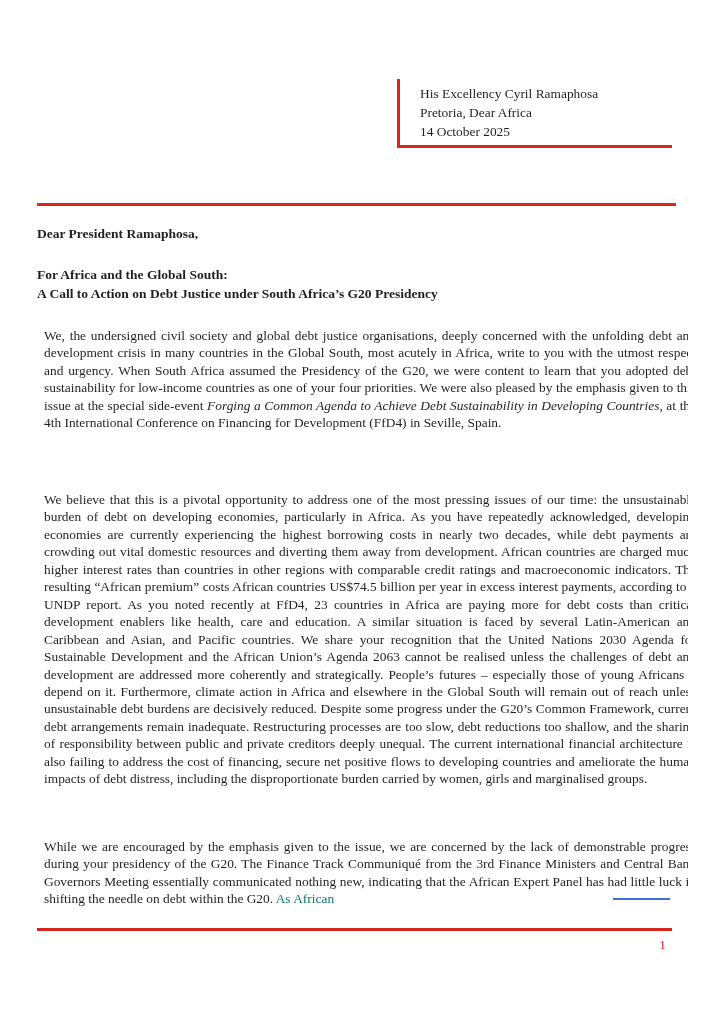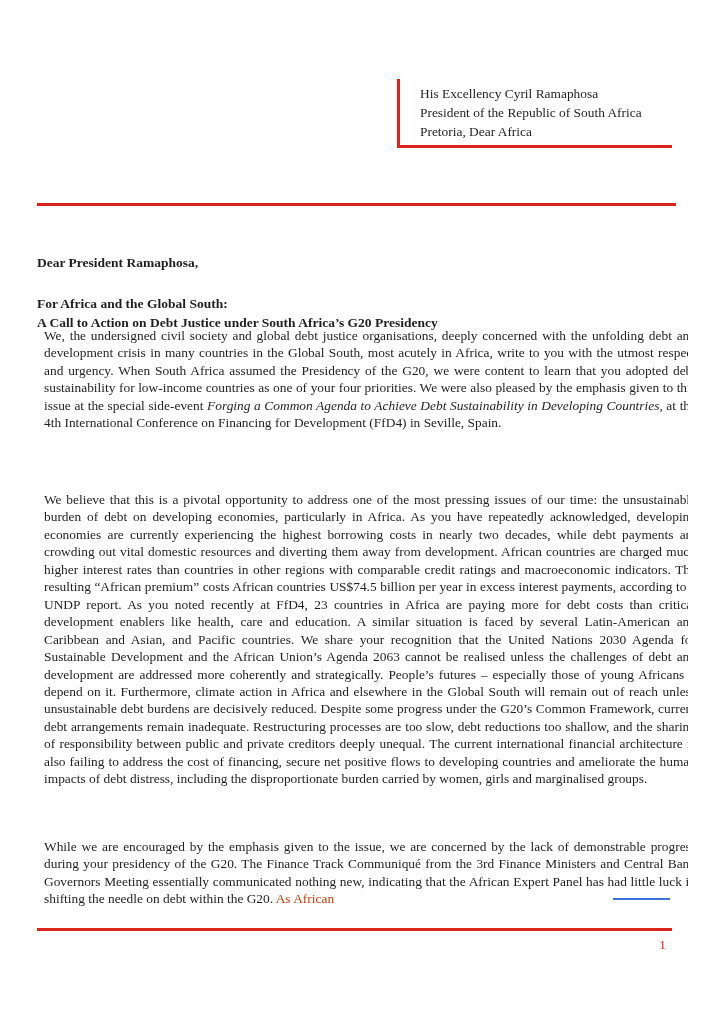--- a/index.html
+++ b/index.html
@@ -32,40 +32,39 @@
     background: #da251c;
   }
   .rule-top   { left: 37px; top: 203px; width: 639px; }
   .rule-bottom{ left: 37px; top: 928px; width: 635px; }
   .salutation, .subject {
     position: absolute;
     left: 37px;
     font-size: 13.5px;
     font-weight: bold;
     white-space: nowrap;
-    margin-top: 29px;
   }
   .salutation { top: 226px; }
   .subject-1  { top: 267px; }
   .subject-2  { top: 286px; }
   .para {
     position: absolute;
     left: 37px;
     width: 652px;
     margin: 7px;
     text-align: justify;
     font-size: 13.4px;
     line-height: 17.45px;
   }
   .p1 { top: 320px; }
   .p2 { top: 484px; }
   .p3 { top: 831px; }
   .seg-normal { font-style: normal; }
   .seg-italic { font-style: italic; }
-  .seg-link   { color: #c2410c; }
+  .seg-link   { color: #0f766e; }
   .link-underline {
     position: absolute;
     left: 613px;
     top: 898px;
     width: 57px;
     height: 2px;
     background: #3f72d9;
   }
   .page-number {
     position: absolute;
@@ -77,22 +76,22 @@
     color: #da251c;
   }
 </style>
 </head>
 <body>
 
 <div class="page">
 
   <div class="address-block">
     <div class="address-line">His Excellency Cyril Ramaphosa</div>
-    <div class="address-line">President of the Republic of South Africa</div>
     <div class="address-line">Pretoria, Dear Africa</div>
+    <div class="address-line">14 October 2025</div>
   </div>
 
   <div class="rule rule-top"></div>
 
   <div class="salutation">Dear President Ramaphosa,</div>
 
   <div class="subject subject-1">For Africa and the Global South:</div>
   <div class="subject subject-2">A Call to Action on Debt Justice under South Africa’s G20 Presidency</div>
 
   <p class="para p1"><span class="seg-normal">We, the undersigned civil society and global debt justice organisations, deeply concerned with the unfolding debt and development crisis in many countries in the Global South, most acutely in Africa, write to you with the utmost respect and urgency. When South Africa assumed the Presidency of the G20, we were content to learn that you adopted debt sustainability for low-income countries as one of your four priorities. We were also pleased by the emphasis given to this issue at the special side-event </span><span class="seg-italic">Forging a Common Agenda to Achieve Debt Sustainability in Developing Countries</span><span class="seg-normal">, at the 4th International Conference on Financing for Development (FfD4) in Seville, Spain.</span></p>

